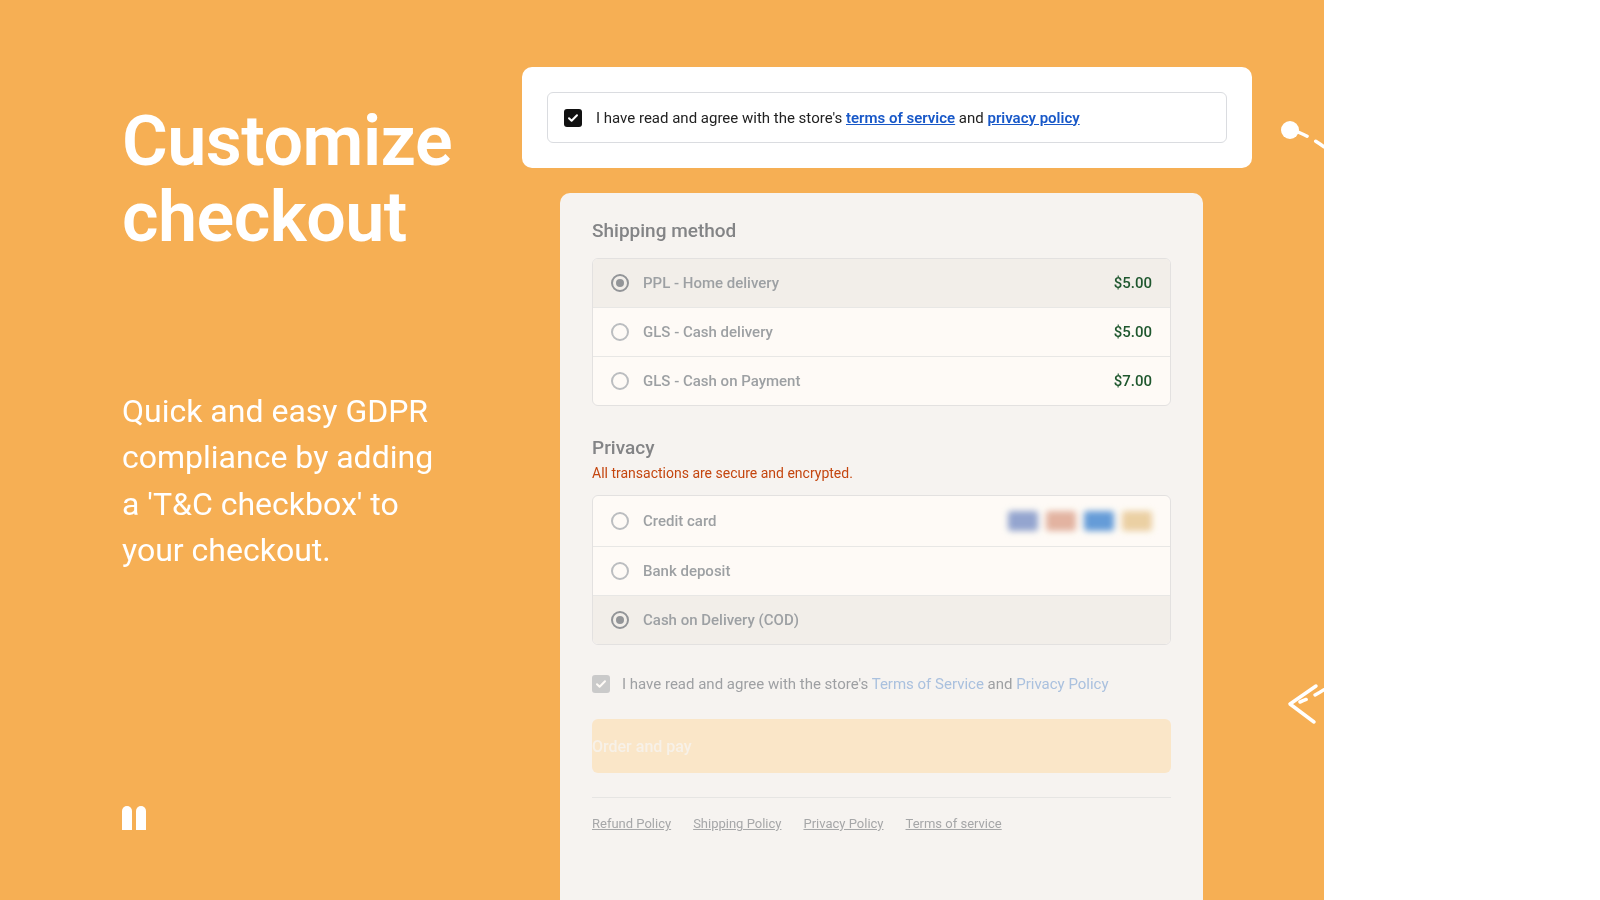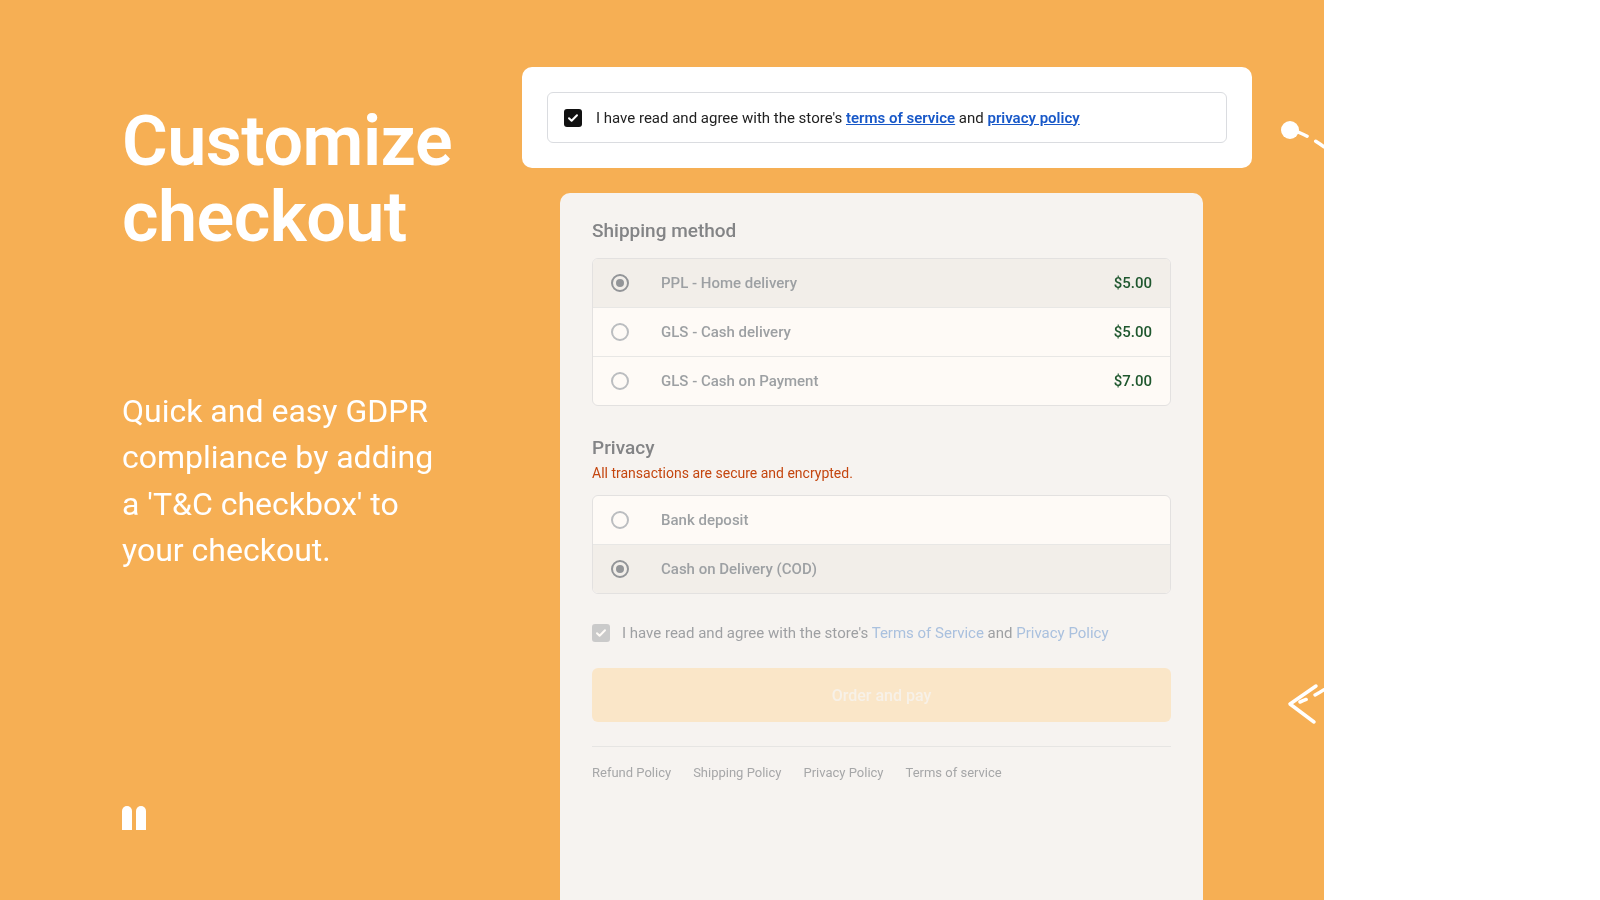--- a/index.html
+++ b/index.html
@@ -26,21 +26,21 @@
 
   
   .arrow-wrap { position:absolute; left:1270px; top:120px; width:160px; height:620px; pointer-events:none; }
 
   
   .card-checkout { position:absolute; left:560px; top:193px; width:643px; height:707px; background:#F7F7F9; border-radius:10px 10px 0 0; padding:26px 32px 10px 32px; color:#9AA0A6; overflow:hidden; }
   .faded { filter: blur(0.3px); opacity:0.95; }
   .section-title { font-size:19px; color:#7D8289; font-weight:500; margin-bottom:16px; }
 
   .option-group { border:1px solid #E2E4E8; border-radius:6px; overflow:hidden; margin-bottom:30px; background:#fff; }
-  .opt { display:flex; align-items:center; padding:15px 18px; gap:32px; border-top:1px solid #E8EAED; font-size:15px; color:#99A0A8; }
+  .opt { display:flex; align-items:center; padding:15px 18px; gap:14px; border-top:1px solid #E8EAED; font-size:15px; color:#99A0A8; }
   .opt:first-child { border-top:none; }
   .opt.selected { background:#F2F2F2; }
   .radio { width:18px; height:18px; border-radius:50%; border:2px solid #B8BEC6; flex-shrink:0; position:relative; }
   .radio.on { border-color:#8E949C; }
   .radio.on::after { content:""; position:absolute; inset:3px; border-radius:50%; background:#8E949C; }
   .opt-label { flex:1; font-weight:500; }
   .opt-price { color:#14532d; font-weight:500; }
 
   .section-sub { font-size:14px; color:#c2410c; margin-top:-10px; margin-bottom:14px; }
 
@@ -49,23 +49,23 @@
   .pay-ic.visa { background:#8FA5D6; }
   .pay-ic.mc { background:#E2B4A6; }
   .pay-ic.amex { background:#5E9CE0; }
   .pay-ic.disc { background:#EBD2A8; }
 
   .consent-row { display:flex; align-items:center; gap:12px; margin:18px 0 26px 0; }
   .chk.ghost { background:#C8CCD1; }
   .consent-row-text { font-size:15px; color:#9AA0A8; }
   .consent-row-text .lnk { color:#A6C2E6; }
 
-  .cta { width:100%; height:54px; border-radius:6px; background:#FBE9CF; display:flex; align-items:center; justify-content:center; color:#F8F5F0; font-size:16px; font-weight:500; margin-bottom:24px; }
+  .cta { width:100%; height:54px; border-radius:6px; background:#FBE9CF; display:flex; align-items:center; justify-content:flex-start; color:#F8F5F0; font-size:16px; font-weight:500; margin-bottom:24px; }
 
-  .footer-links { border-top:1px solid #E6E8EB; padding-top:18px; display:flex; gap:22px; font-size:13px; color:#A2A7AD; }
+  .footer-links { border-top:1px solid #E6E8EB; padding-top:18px; display:flex; gap:22px; font-size:13px; color:#A2A7AD;text-decoration:underline; }
   .footer-links span { cursor:pointer; }
 </style>
 </head>
 <body>
 
 <div class="stage">
 
   <div class="hero-title">
     <span>Customize</span><br>
     <span>checkout</span>
@@ -117,20 +117,30 @@
         <span class="opt-label">GLS - Cash on Payment</span>
         <span class="opt-price">$7.00</span>
       </div>
     </div>
 
     <div class="section-title">Privacy</div>
     <div class="section-sub">All transactions are secure and encrypted.</div>
     <div class="option-group">
       <div class="opt">
         <span class="radio"></span>
+        <span class="opt-label">Credit card</span>
+        <span class="pay-icons">
+          <span class="pay-ic visa"></span>
+          <span class="pay-ic mc"></span>
+          <span class="pay-ic amex"></span>
+          <span class="pay-ic disc"></span>
+        </span>
+      </div>
+      <div class="opt">
+        <span class="radio"></span>
         <span class="opt-label">Bank deposit</span>
       </div>
       <div class="opt selected">
         <span class="radio on"></span>
         <span class="opt-label">Cash on Delivery (COD)</span>
       </div>
     </div>
 
     <div class="consent-row">
       <span class="chk ghost">

